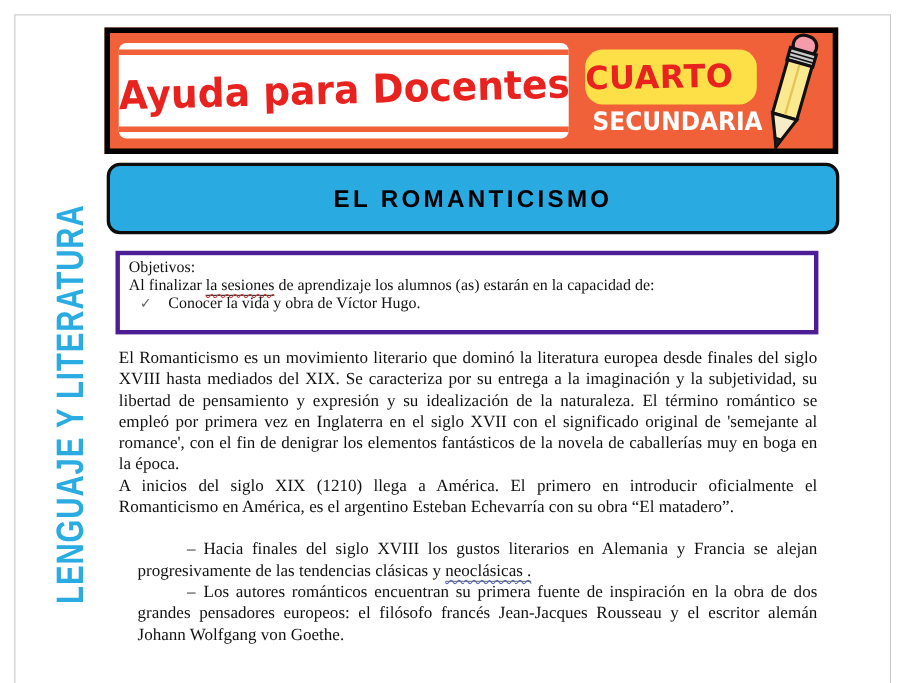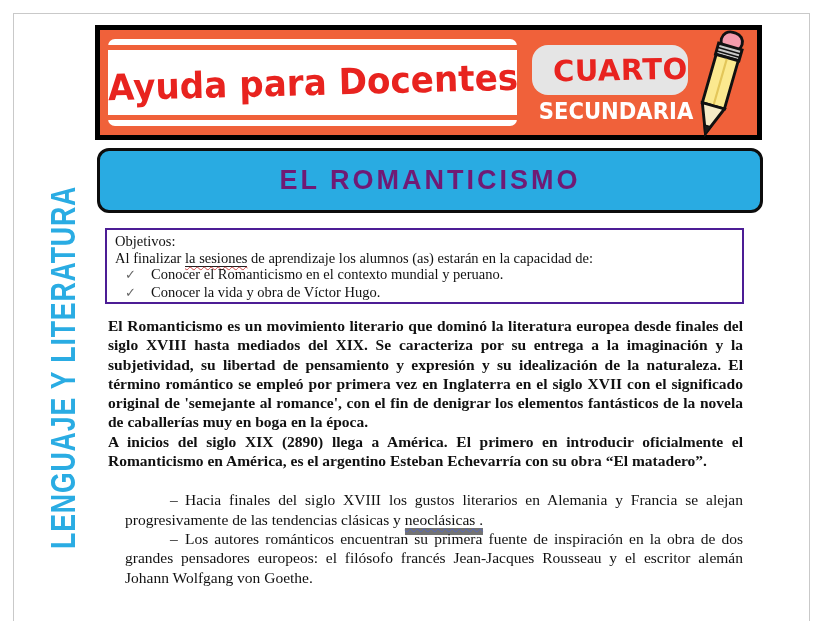--- a/index.html
+++ b/index.html
@@ -30,22 +30,22 @@
     border-top: 5px solid #f0613a; border-bottom: 5px solid #f0613a;
     display: flex; align-items: center; justify-content: center;
   }
   .brand-text {
     font-family: "DejaVu Sans", sans-serif;
     font-weight: bold; font-size: 36px; color: #e8231f;
     transform: rotate(-1.5deg) scaleX(0.95); white-space: nowrap; letter-spacing: 0px;
   }
   .grade-box {
     position: absolute; left: 432px; top: 15px; width: 156px; height: 50px;
-    background: #e5e5e5; border-radius: 16px;
-    display: flex; align-items: center; justify-content: flex-end;
+    background: #fde047; border-radius: 16px;
+    display: flex; align-items: center; justify-content: flex-start;
   }
   .grade-text {
     font-family: "DejaVu Sans", sans-serif; font-weight: bold;
     font-size: 29px; color: #e8231f; transform: rotate(-1deg); letter-spacing: 0.5px;
   }
   .level-text {
     position: absolute; left: 428px; top: 68px; width: 176px; text-align: center;
     font-family: "DejaVu Sans", sans-serif; font-weight: bold;
     font-size: 23px; color: #ffffff; transform: scaleX(0.92); white-space: nowrap;
   }
@@ -53,64 +53,64 @@
 
   
   .title-bar {
     position: absolute; left: 97px; top: 148px; width: 666px; height: 65px;
     background: #29abe2; border: 3px solid #0d0d0d; border-radius: 12px;
     box-sizing: border-box;
     display: flex; align-items: center; justify-content: center;
   }
   .title-text {
     font-family: "Liberation Sans", sans-serif; font-weight: bold;
-    font-size: 27px; letter-spacing: 3px; color: #701a75;
+    font-size: 22px; letter-spacing: 3px; color: #000000;
   }
 
   
   .subject-vertical {
     position: absolute; left: 44px; top: 549px;
     transform-origin: 0 0;
     transform: rotate(-90deg) scale(0.86, 1.12);
     white-space: nowrap;
     font-family: "Liberation Sans", sans-serif; font-weight: bold;
     font-size: 31px; letter-spacing: 1px; color: #2aace3;
   }
 
   
   .objectives-box {
     position: absolute; left: 105px; top: 228px; width: 639px; height: 76px;
-    border: 2px solid #4c1d95; box-sizing: border-box;
+    border: 4px solid #4c1d95; box-sizing: border-box;
     padding: 3px 8px 0 8px;
     font-size: 14.5px; line-height: 16.5px;
   }
   .obj-line { white-space: nowrap; }
   .obj-item { padding-left: 10px; }
   .obj-check {
     display: inline-block; width: 26px; color: #666;
     font-family: "DejaVu Sans", sans-serif; font-size: 13px;
   }
   .spell-red {
     border-bottom: 1px solid #222;
     text-decoration: underline wavy #cc4444;
     text-decoration-thickness: 1px; text-underline-offset: 3px; margin-top: 20px;
   }
   .spell-blue {
-    border-bottom: 7px solid #737373;
+    border-bottom: 1px solid #737373;
     text-decoration: underline wavy #5566bb;
     text-decoration-thickness: 1px; text-underline-offset: 3px;
   }
 
   
   .content {
     position: absolute; left: 108px; top: 316px; width: 635px;
     font-size: 15.5px; line-height: 19.3px;
   }
   .content p { margin: 0; }
-  .justify { text-align: justify; font-weight: bold; }
+  .justify { text-align: justify; }
   .spacer { height: 20px; }
   .bullet {
     position: relative; padding-left: 17px; text-indent: 60px; text-align: justify;
   }
   .bullet .dash { position: absolute; left: 2px; top: 0; }
 </style>
 </head>
 <body>
 
 <div class="page-frame"></div>
@@ -143,27 +143,26 @@
 
 <div class="title-bar">
   <span class="title-text">EL ROMANTICISMO</span>
 </div>
 
 <div class="subject-vertical">LENGUAJE Y LITERATURA</div>
 
 <div class="objectives-box">
   <div class="obj-line">Objetivos:</div>
   <div class="obj-line"><span>Al finalizar </span><span class="spell-red">la sesiones</span><span> de aprendizaje los alumnos (as) estarán en la capacidad de:</span></div>
-  <div class="obj-line obj-item"><span class="obj-check">✓</span><span>Conocer el Romanticismo en el contexto mundial y peruano.</span></div>
   <div class="obj-line obj-item"><span class="obj-check">✓</span><span>Conocer la vida y obra de Víctor Hugo.</span></div>
 </div>
 
 <div class="content">
   <p class="justify">El Romanticismo es un movimiento literario que dominó la literatura europea desde finales del siglo XVIII hasta mediados del XIX. Se caracteriza por su entrega a la imaginación y la subjetividad, su libertad de pensamiento y expresión y su idealización de la naturaleza. El término romántico se empleó por primera vez en Inglaterra en el siglo XVII con el significado original de 'semejante al romance', con el fin de denigrar los elementos fantásticos de la novela de caballerías muy en boga en la época.</p>
-  <p class="justify">A inicios del siglo XIX (2890) llega a América. El primero en introducir oficialmente el Romanticismo en América, es el argentino Esteban Echevarría con su obra “El matadero”.</p>
+  <p class="justify">A inicios del siglo XIX (1210) llega a América. El primero en introducir oficialmente el Romanticismo en América, es el argentino Esteban Echevarría con su obra “El matadero”.</p>
   <div class="spacer"></div>
   <div class="bullet">
     <span class="dash">–</span><span>Hacia finales del siglo XVIII los gustos literarios en Alemania y Francia se alejan progresivamente de las tendencias clásicas y </span><span class="spell-blue">neoclásicas .</span><span></span>
   </div>
   <div class="bullet">
     <span class="dash">–</span><span>Los autores románticos encuentran su primera fuente de inspiración en la obra de dos grandes pensadores europeos: el filósofo francés Jean-Jacques Rousseau y el escritor alemán Johann Wolfgang von Goethe.</span>
   </div>
 
 </div>
 

